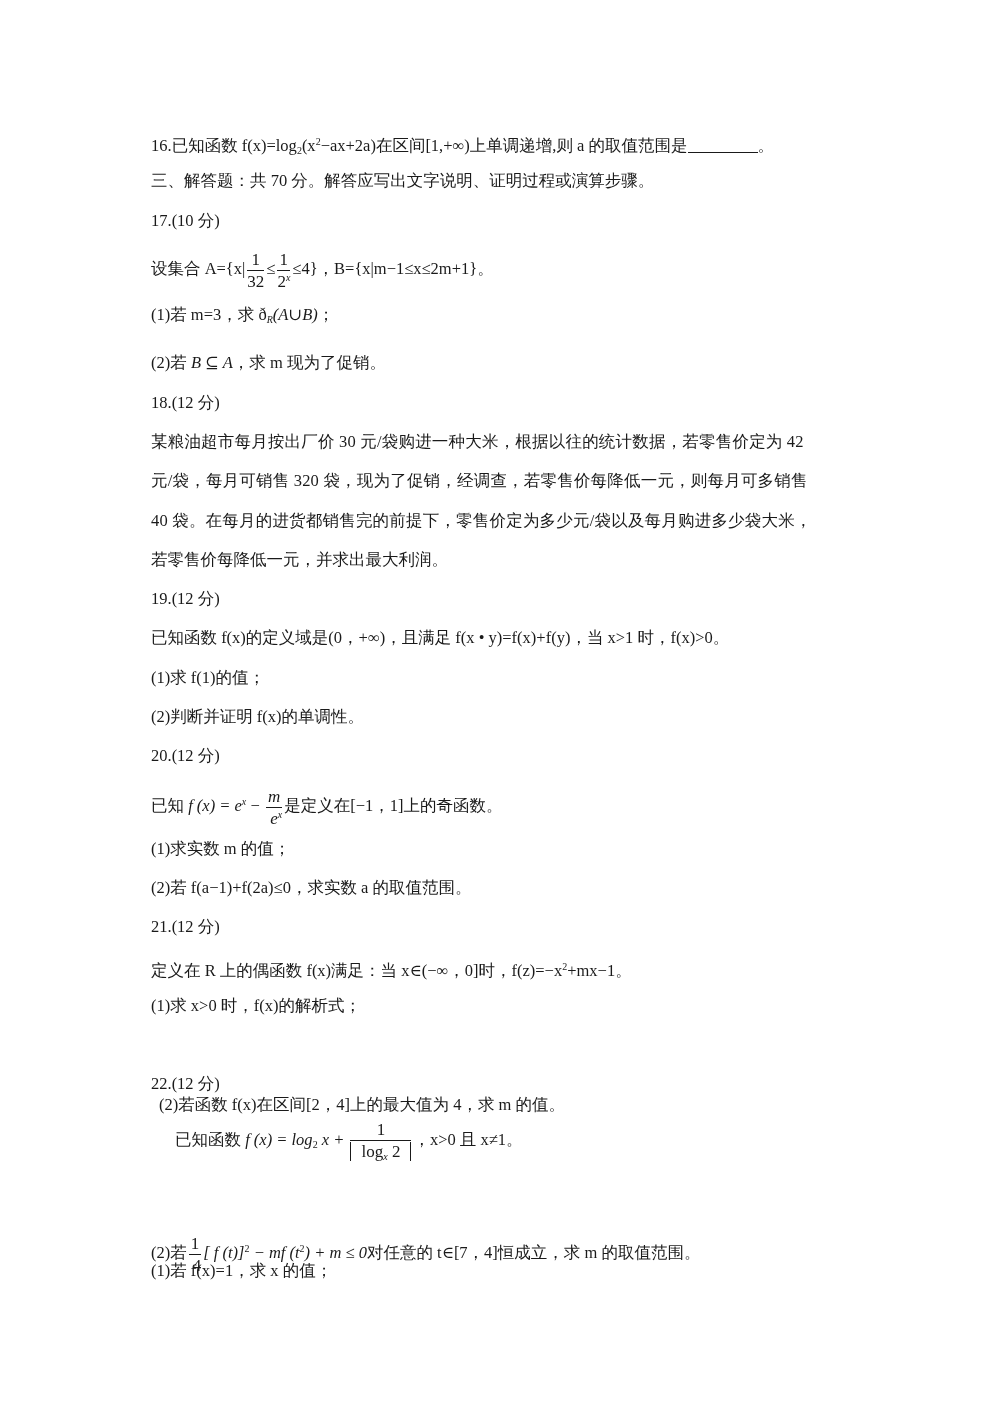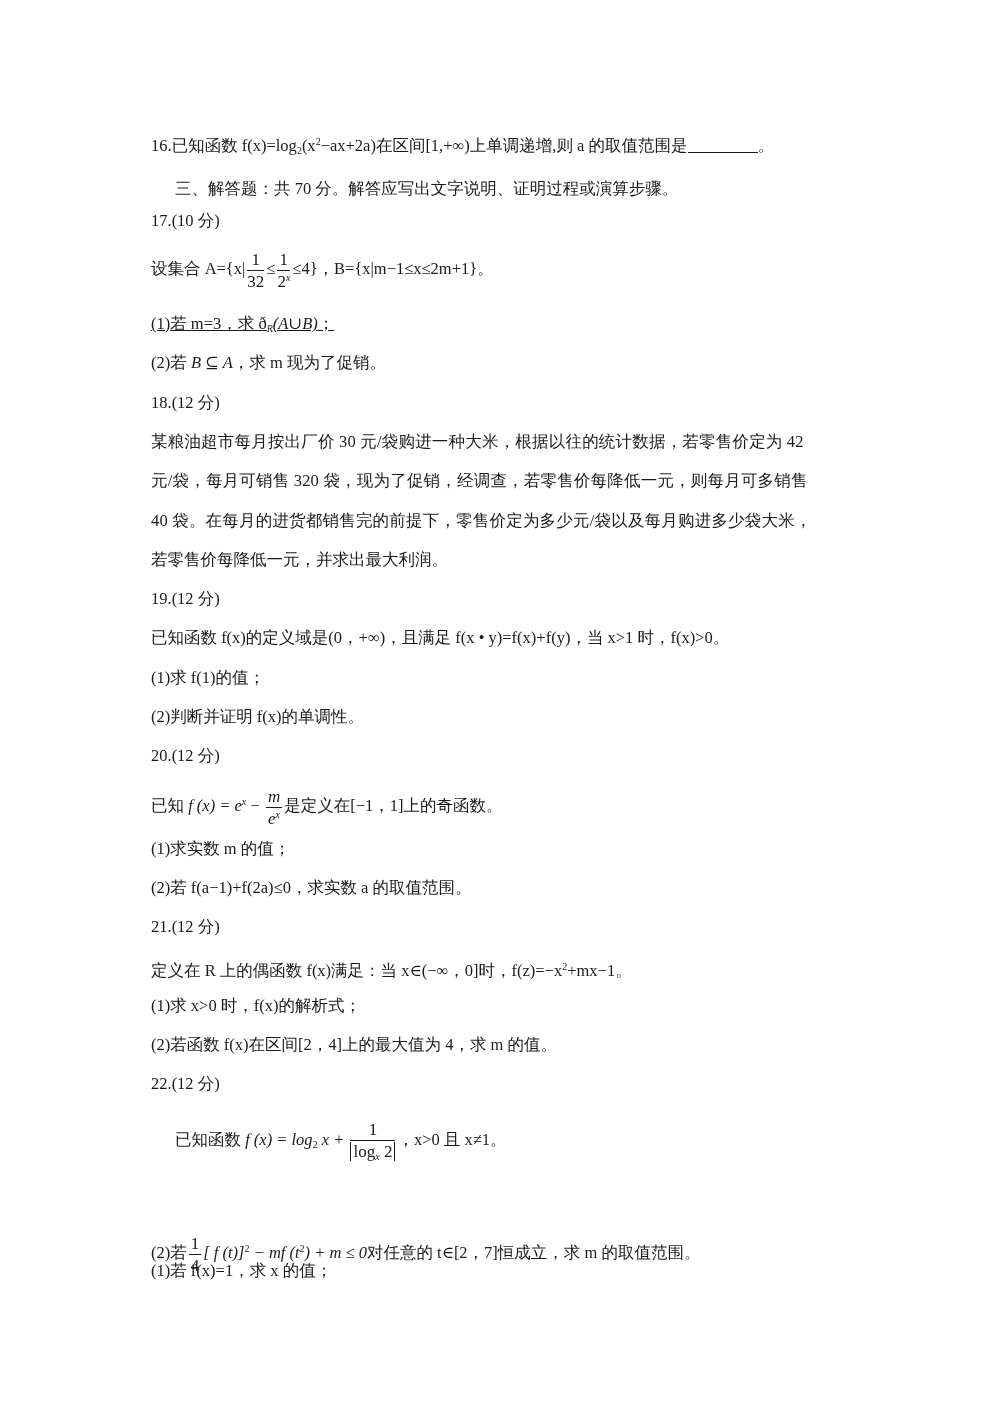--- a/index.html
+++ b/index.html
@@ -2,41 +2,41 @@
 <html><head>
 <meta charset="utf-8">
 <style>
   html, body { margin: 0; padding: 0; background: #ffffff; }
   body { width: 1000px; height: 1414px; position: relative; overflow: hidden;
          font-family: "Liberation Serif", "DejaVu Serif", serif; color: #1a1a1a; }
   .line { position: absolute; left: 151px; font-size: 16.5px; line-height: 22px; white-space: nowrap; }
   .wide { letter-spacing: 0.2px; font-family: Liberation Serif, serif; }
   .frac { display: inline-block; vertical-align: middle; text-align: center; margin: 0 2px; line-height: 1; }
   .frac .num { display: block; padding: 0 2px 2px; border-bottom: 1px solid #1a1a1a; font-size: 17px; }
-  .frac .den { display: block; padding-top: 2px; font-size: 17px; }
+  .frac .den { display: block; padding-top: 2px; font-size: 17px; text-align: right; }
   .it { font-style: italic; }
   sup { font-size: 10px; vertical-align: 6px; }
   sub { font-size: 10px; vertical-align: -3px; }
   .blank { display: inline-block; width: 70px; border-bottom: 1px solid #1a1a1a; height: 14px; vertical-align: -2px; }
-  .abs { border-left: 1px solid #1a1a1a; border-right: 1px solid #1a1a1a; padding: 0 2px; }
+  .abs { border-left: 1px solid #1a1a1a; border-right: 1px solid #1a1a1a; padding: 0 10px; }
 </style>
 </head>
 <body>
 
 <div class="line" style="top:131px;">
   <span>16.已知函数 f(x)=log</span><sub>2</sub><span>(x</span><sup>2</sup><span>−ax+2a)在区间[1,+∞)上单调递增,则 a 的取值范围是</span><span class="blank"></span><span>。</span>
 </div>
 
-<div class="line" style="top:178px;margin-left:24px;">三、解答题：共 70 分。解答应写出文字说明、证明过程或演算步骤。</div>
+<div class="line" style="top:170px;">三、解答题：共 70 分。解答应写出文字说明、证明过程或演算步骤。</div>
 
 <div class="line" style="top:210px;">17.(10 分)</div>
 <div class="line" style="top:245px; height:48px; line-height:48px;">
   <span>设集合 A={x|</span><span class="frac"><span class="num">1</span><span class="den">32</span></span><span>≤</span><span class="frac"><span class="num">1</span><span class="den"><span>2</span><sup class="it">x</sup></span></span><span>≤4}，B={x|m−1≤x≤2m+1}。</span>
 </div>
-<div class="line" style="top:313px;text-decoration:underline;">
+<div class="line" style="top:304px;">
   <span>(1)若 m=3，求 </span><span>ð</span><sub class="it">R</sub><span class="it">(A∪B)</span><span>；</span>
 </div>
 <div class="line" style="top:352px;">
   <span>(2)若 </span><span class="it">B ⊆ A</span><span>，求 m 现为了促销。</span>
 </div>
 
 <div class="line" style="top:392px;">18.(12 分)</div>
 <div class="line wide" style="top:431px;">某粮油超市每月按出厂价 30 元/袋购进一种大米，根据以往的统计数据，若零售价定为 42</div>
 <div class="line wide" style="top:470px;">元/袋，每月可销售 320 袋，现为了促销，经调查，若零售价每降低一元，则每月可多销售</div>
 <div class="line wide" style="top:510px;">40 袋。在每月的进货都销售完的前提下，零售价定为多少元/袋以及每月购进多少袋大米，</div>
@@ -52,22 +52,22 @@
   <span>已知 </span><span class="it">f (x) = e</span><sup class="it">x</sup><span> − </span><span class="frac it"><span class="num">m</span><span class="den"><span>e</span><sup>x</sup></span></span><span>是定义在[−1，1]上的奇函数。</span>
 </div>
 <div class="line" style="top:838px;">(1)求实数 m 的值；</div>
 <div class="line" style="top:877px;">(2)若 f(a−1)+f(2a)≤0，求实数 a 的取值范围。</div>
 
 <div class="line" style="top:916px;">21.(12 分)</div>
 <div class="line" style="top:956px;">
   <span>定义在 R 上的偶函数 f(x)满足：当 x∈(−∞，0]时，f(z)=−x</span><sup>2</sup><span>+mx−1。</span>
 </div>
 <div class="line" style="top:995px;">(1)求 x&gt;0 时，f(x)的解析式；</div>
-<div class="line" style="top:1034px;">(2)若函数 f(x)在区间[2，4]上的最大值为 4，求 m 的值。</div>
+<div class="line" style="top:1094px;margin-left:8px;">(2)若函数 f(x)在区间[2，4]上的最大值为 4，求 m 的值。</div>
 
 <div class="line" style="top:1073px;">22.(12 分)</div>
 <div class="line" style="top:1111px; height:58px; line-height:58px;margin-left:24px;">
   <span>已知函数 </span><span class="it">f (x) = log</span><sub>2</sub><span class="it"> x + </span><span class="frac"><span class="num">1</span><span class="den"><span class="abs"><span>log</span><sub class="it">x</sub><span> 2</span></span></span></span><span>，x&gt;0 且 x≠1。</span>
 </div>
 <div class="line" style="top:1260px;font-family:Liberation Serif, serif;">(1)若 f(x)=1，求 x 的值；</div>
 <div class="line" style="top:1225px; height:48px; line-height:48px;">
-  <span>(2)若</span><span class="frac"><span class="num">1</span><span class="den">4</span></span><span class="it">[ f (t)]</span><sup>2</sup><span class="it"> − mf (t</span><sup>2</sup><span class="it">) + m ≤ 0</span><span>对任意的 t∈[2，7]恒成立，求 m 的取值范围。</span>
+  <span>(2)若</span><span class="frac"><span class="num">1</span><span class="den">4</span></span><span class="it">[ f (t)]</span><sup>2</sup><span class="it"> − mf (t</span><sup>2</sup><span class="it">) + m ≤ 0</span><span>对任意的 t∈[7，4]恒成立，求 m 的取值范围。</span>
 </div>
 
 </body></html>

